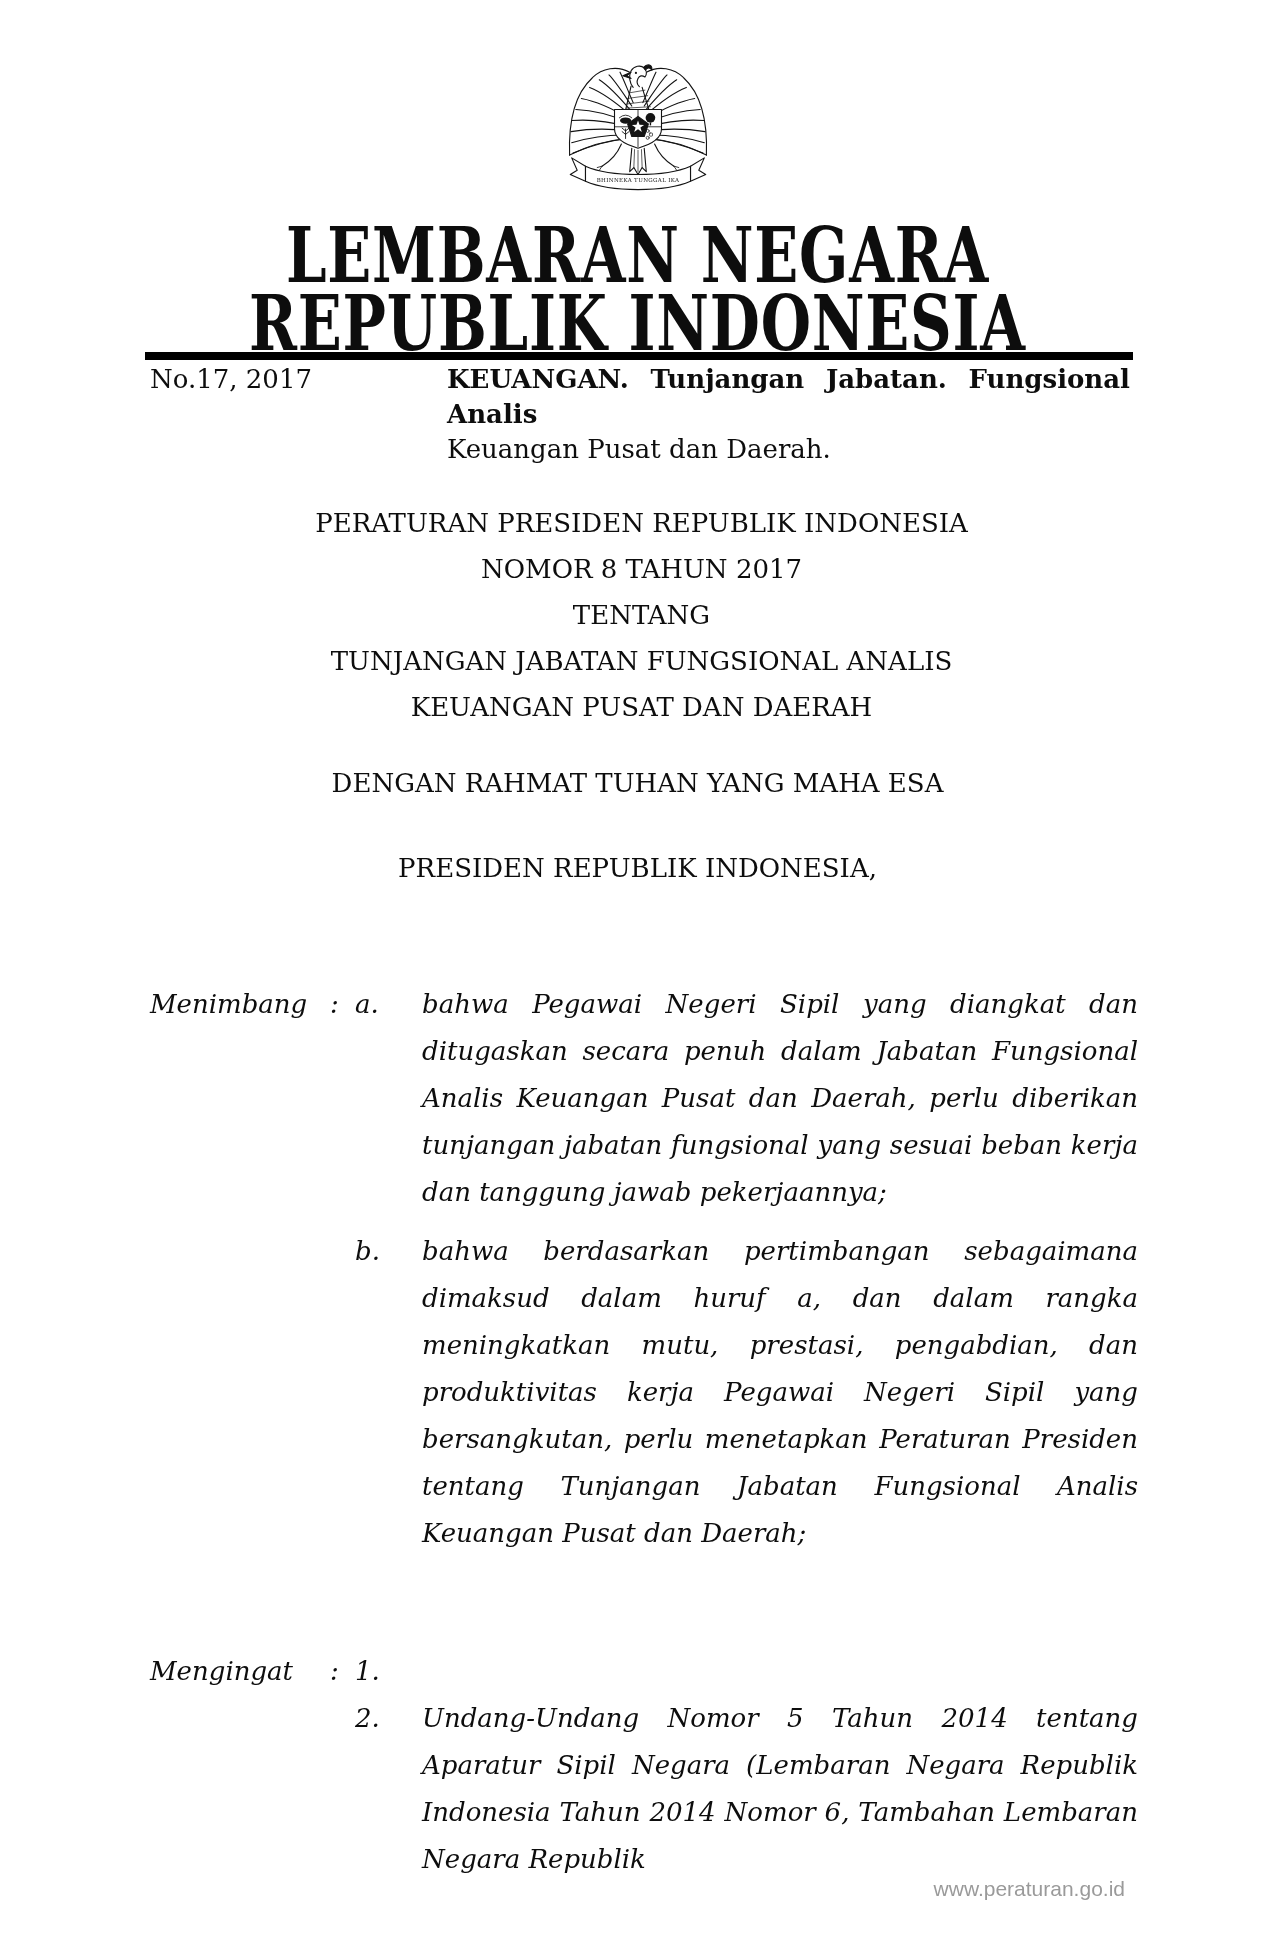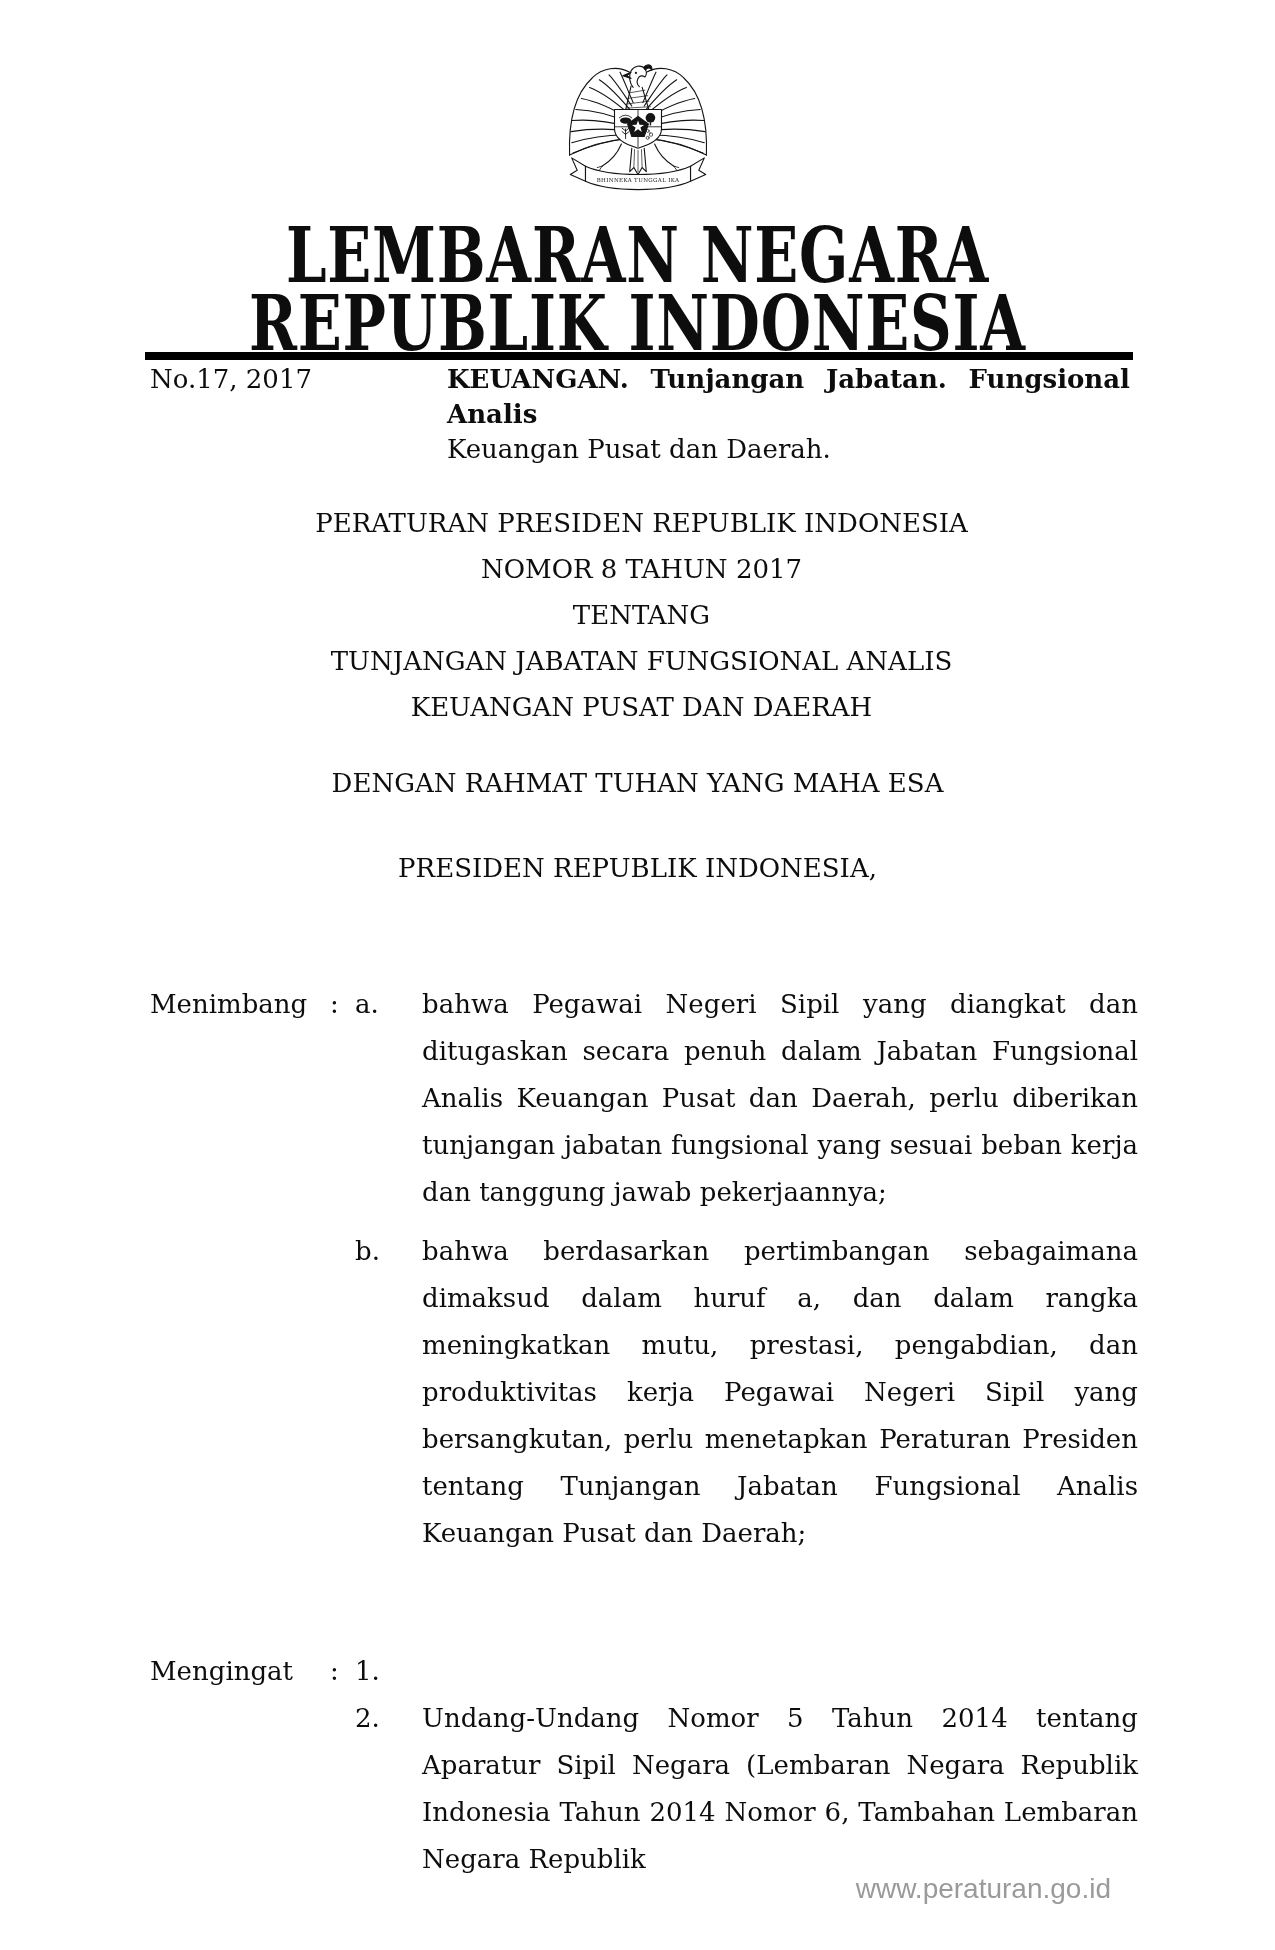--- a/index.html
+++ b/index.html
@@ -29,34 +29,34 @@
   .doc-subject{top:362px;left:447px;width:683px;font-size:26px;line-height:35px;}
   .doc-subject .just{text-align:justify;text-align-last:justify;font-weight:bold;}
   .doc-subject .plain{text-align:left;}
 
   
   .title-block{top:500px;left:4px;width:100%;text-align:center;font-size:26px;line-height:46px;}
   .invocation{top:760px;left:0;width:100%;text-align:center;font-size:26px;line-height:46px;}
   .issuer{top:845px;left:0;width:100%;text-align:center;font-size:26px;line-height:46px;}
 
   
-  .clause{left:150px;width:980px;font-size:26px;line-height:47px;}
+  .clause{left:150px;width:980px;font-size:26px;line-height:47px;font-style:italic;}
   .clause-menimbang{top:981px;}
   .clause-mengingat{top:1648px;}
   .c-row{display:flex;align-items:flex-start;}
   .c-row.gap{margin-top:12px;}
   .c-label{width:180px;flex:0 0 180px;}
   .c-colon{width:25px;flex:0 0 25px;}
   .c-marker{width:59px;flex:0 0 59px;}
   .c-text{width:716px;flex:0 0 716px;text-align:justify;margin-left:8px;}
 
   
-  .footer{top:1872px;right:164px;
+  .footer{top:1872px;right:150px;
     font-family:"Liberation Sans","DejaVu Sans",sans-serif;
-    font-size:28px;color:#9a9a9a;line-height:34px;}
+    font-size:21px;color:#9a9a9a;line-height:34px;}
 </style>
 </head>
 <body>
 
 <div class="page">
 
   <div class="abs emblem">
     <svg viewBox="0 0 220 220" xmlns="http://www.w3.org/2000/svg">
       <g stroke="#141414" fill="none" stroke-width="1.6" stroke-linecap="round" stroke-linejoin="round">
 

